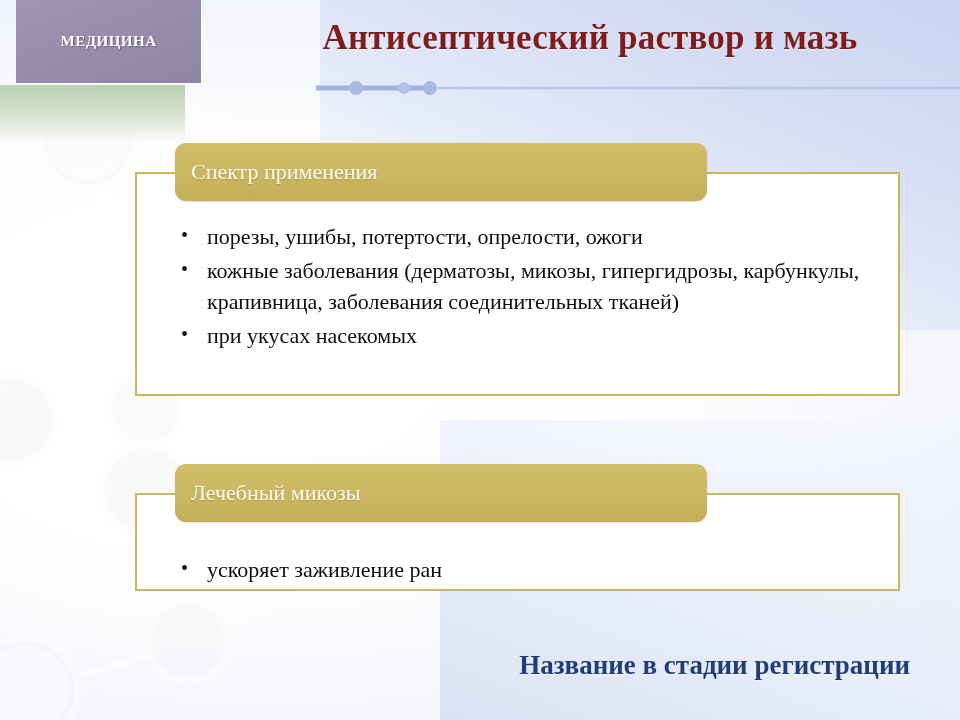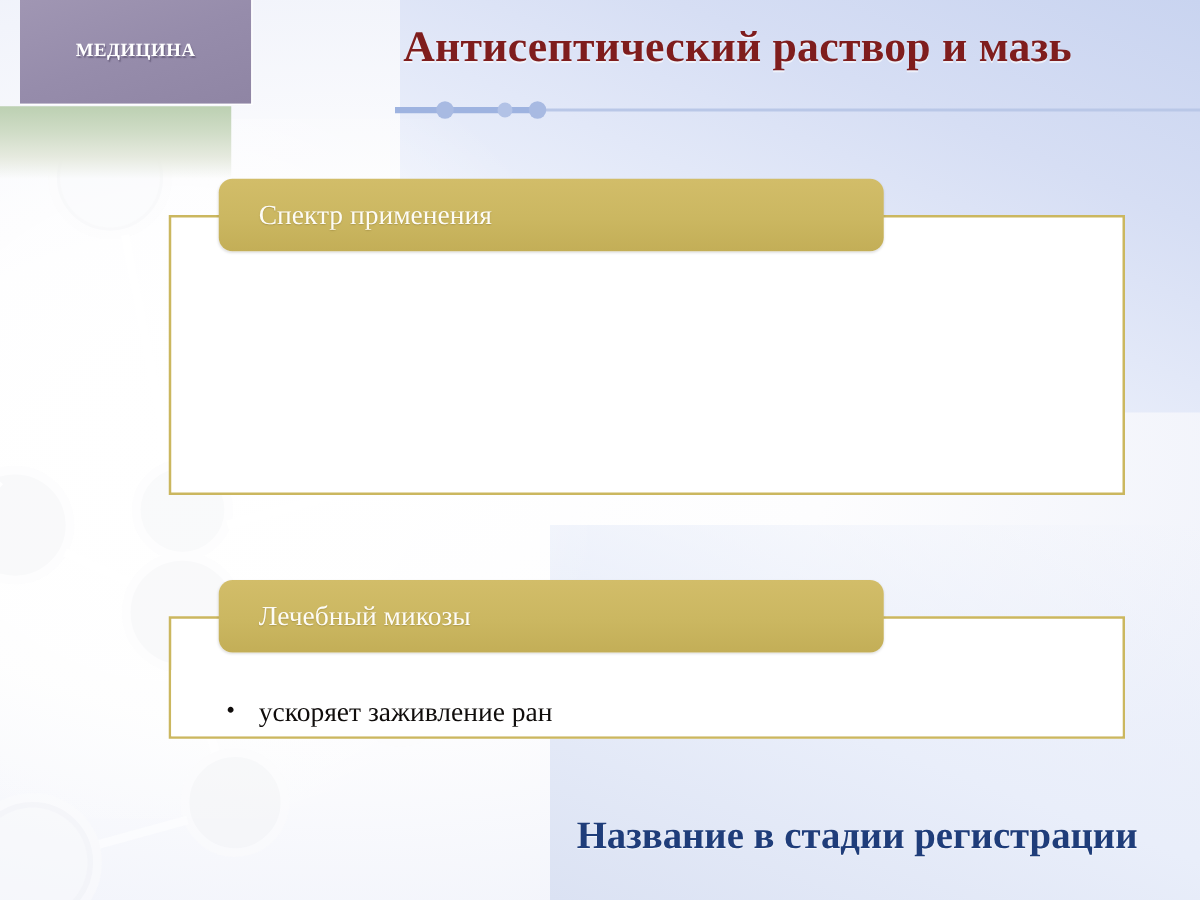--- a/index.html
+++ b/index.html
@@ -75,21 +75,21 @@
     background:#ffffff;
   }
   .panel-head {
     position:absolute; left:40px; top:0; width:530px; height:58px;
     background:linear-gradient(180deg,#d2bd69 0%, #cbb761 55%, #c3ae57 100%);
     border-radius:11px;
     box-shadow:0 1px 2px rgba(0,0,0,.12);
     display:flex; align-items:center;
   }
   .panel-head-text {
-    color:#fdfcf6; font-size:22px; padding-left:32px;
+    color:#fdfcf6; font-size:22px; padding-left:16px;
     font-family:"Liberation Serif", serif;
     text-shadow:0 1px 1px rgba(120,100,40,.35);
     white-space:nowrap;
   }
   .panel-body {
     position:absolute; left:2px; right:2px; top:60px; bottom:2px;
     background:#ffffff;
     padding:18px 26px 10px 40px;
   }
   ul.bullets { list-style:none; }
@@ -108,21 +108,21 @@
   }
 
   #panel-1 { left:135px; top:143px; width:765px; height:253px; }
   #panel-1 .panel-head { width:532px; }
   #panel-2 { left:135px; top:464px; width:765px; height:127px; }
   #panel-2 .panel-head { width:532px; }
 
   .footer {
     position:absolute; left:0; right:50px; top:650px;
     text-align:right;
-    font-size:31px; font-weight:bold; color:#1f3d7a;
+    font-size:27px; font-weight:bold; color:#1f3d7a;
     font-family:"Liberation Serif", serif;
     text-shadow:0 1px 1px rgba(255,255,255,.7);
     white-space:nowrap;
   }
 </style>
 </head>
 <body>
 
 <div id="slide">
 
@@ -165,20 +165,27 @@
   <svg class="divider" viewBox="0 0 720 16">
     <line x1="76" y1="8" x2="190" y2="8" stroke="#9eb3e0" stroke-width="5"></line>
     <line x1="190" y1="8" x2="720" y2="8" stroke="#b9c7e7" stroke-width="2.5"></line>
     <circle cx="116" cy="8" r="7" fill="#a8bae2"></circle>
     <circle cx="164" cy="8" r="6" fill="#b2c2e6"></circle>
     <circle cx="190" cy="8" r="7" fill="#a8bae2"></circle>
   </svg>
 
   <div class="panel" id="panel-1">
     <div class="panel-frame"></div>
+    <div class="panel-body" style="top:60px">
+      <ul class="bullets">
+        <li>порезы, ушибы, потертости, опрелости, ожоги</li>
+        <li>кожные заболевания (дерматозы, микозы, гипергидрозы, карбункулы, крапивница, заболевания соединительных тканей)</li>
+        <li>при укусах насекомых</li>
+      </ul>
+    </div>
     <div class="panel-head">
       <span class="panel-head-text">Спектр применения</span>
     </div>
   </div>
 
   <div class="panel" id="panel-2">
     <div class="panel-frame"></div>
     <div class="panel-body" style="top:72px">
       <ul class="bullets">
         <li>ускоряет заживление ран</li>

